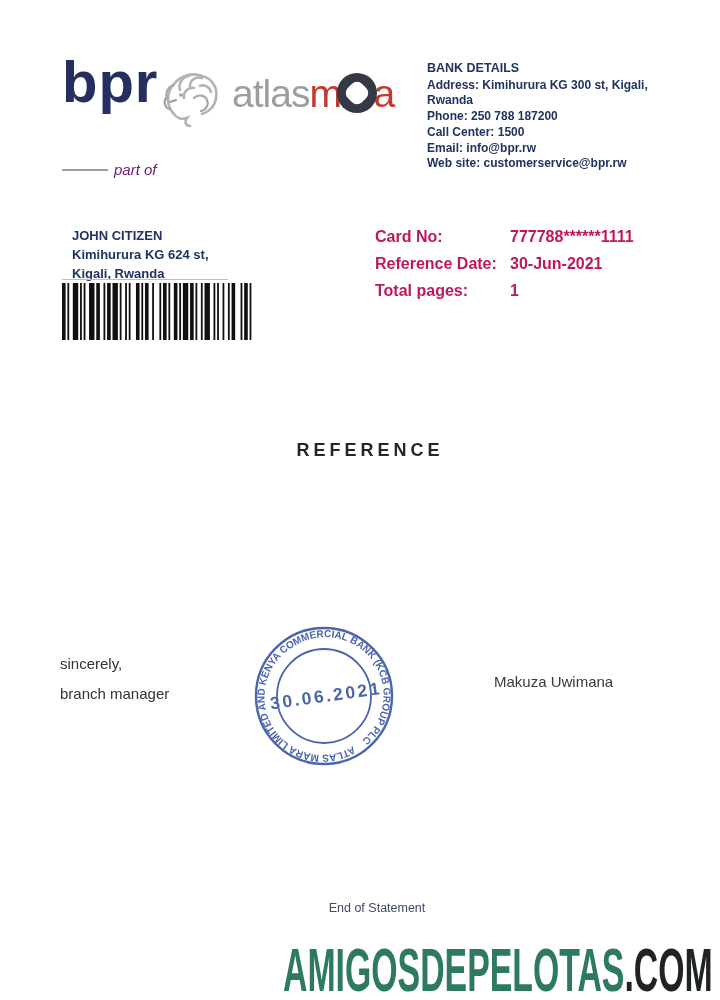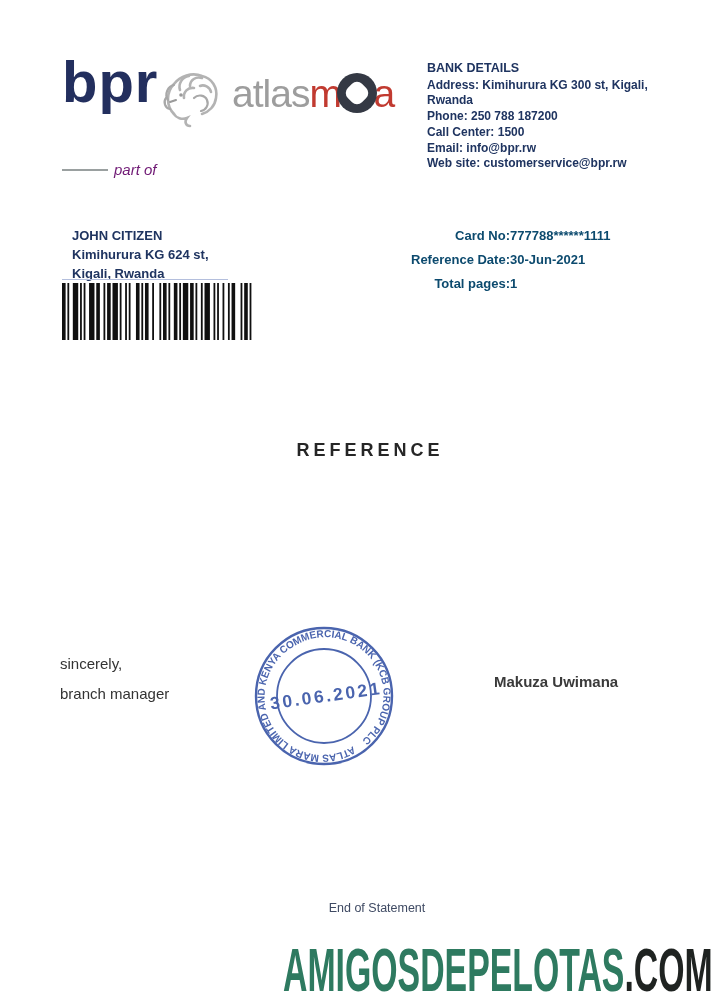--- a/index.html
+++ b/index.html
@@ -37,42 +37,42 @@
   .customer {
     position:absolute; left:72px; top:218px;
     color:#1f3460; font-weight:700; font-size:13px; line-height:19px;
   }
   .addr-underline { position:absolute; left:62px; top:271px; width:166px; height:1px; background:#b4bfdd; }
 
   
   .barcode { position:absolute; left:62px; top:275px; }
 
   
-  .card-info { position:absolute; left:375px; top:220px; font-size:13px; font-weight:700; color:#0c4a6e;text-align:right; }
+  .card-info { position:absolute; left:375px; top:220px; font-size:16px; font-weight:700; color:#be185d; }
   .ci-row { display:flex; margin-bottom:9px; }
   .ci-label { width:135px; }
   .ci-value { }
 
   
   .ref-title {
     position:absolute; left:0; right:0; top:432px; text-align:center;
     font-size:18px; font-weight:700; letter-spacing:4px; color:#262626;
     transform:translateX(10px);
   }
   .body-text {
     position:absolute; left:58px; top:484px; width:604px;
     font-size:16px; line-height:28px; color:#303030;
     text-align:justify;
   }
   .body-text p { text-indent:18px; margin:0; }
   .body-text p + p { margin-top:0; }
 
   
   .sincerely { position:absolute; left:60px; top:641px; font-size:15px; color:#333; line-height:30px; }
-  .manager-name { position:absolute; left:494px; top:665px; font-size:15px; font-weight:700; color:#3a3a3a;text-align:center; }
+  .manager-name { position:absolute; left:494px; top:665px; font-size:15px; font-weight:400; color:#3a3a3a;text-align:center; }
 
   
   .stamp { position:absolute; left:249px; top:613px; opacity:0.93; }
 
   
   .end-statement {
     position:absolute; left:0; right:0; top:893px; text-align:center;
     font-size:12.5px; color:#3f4a63; transform:translateX(17px);
   }
   .watermark {

